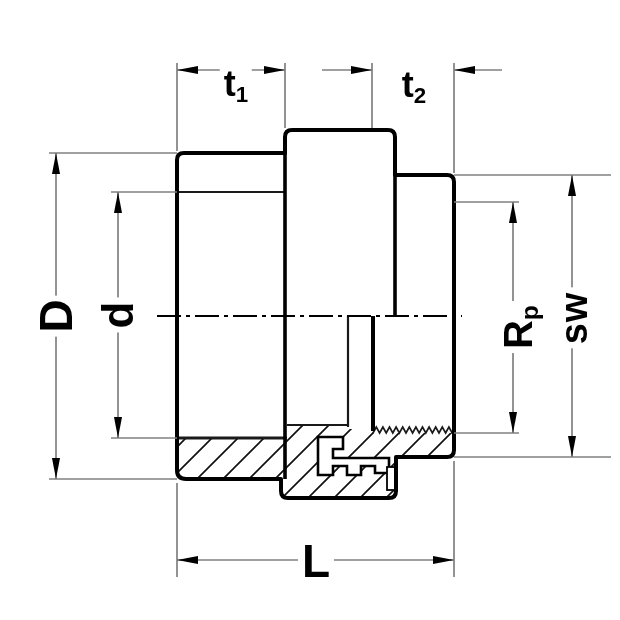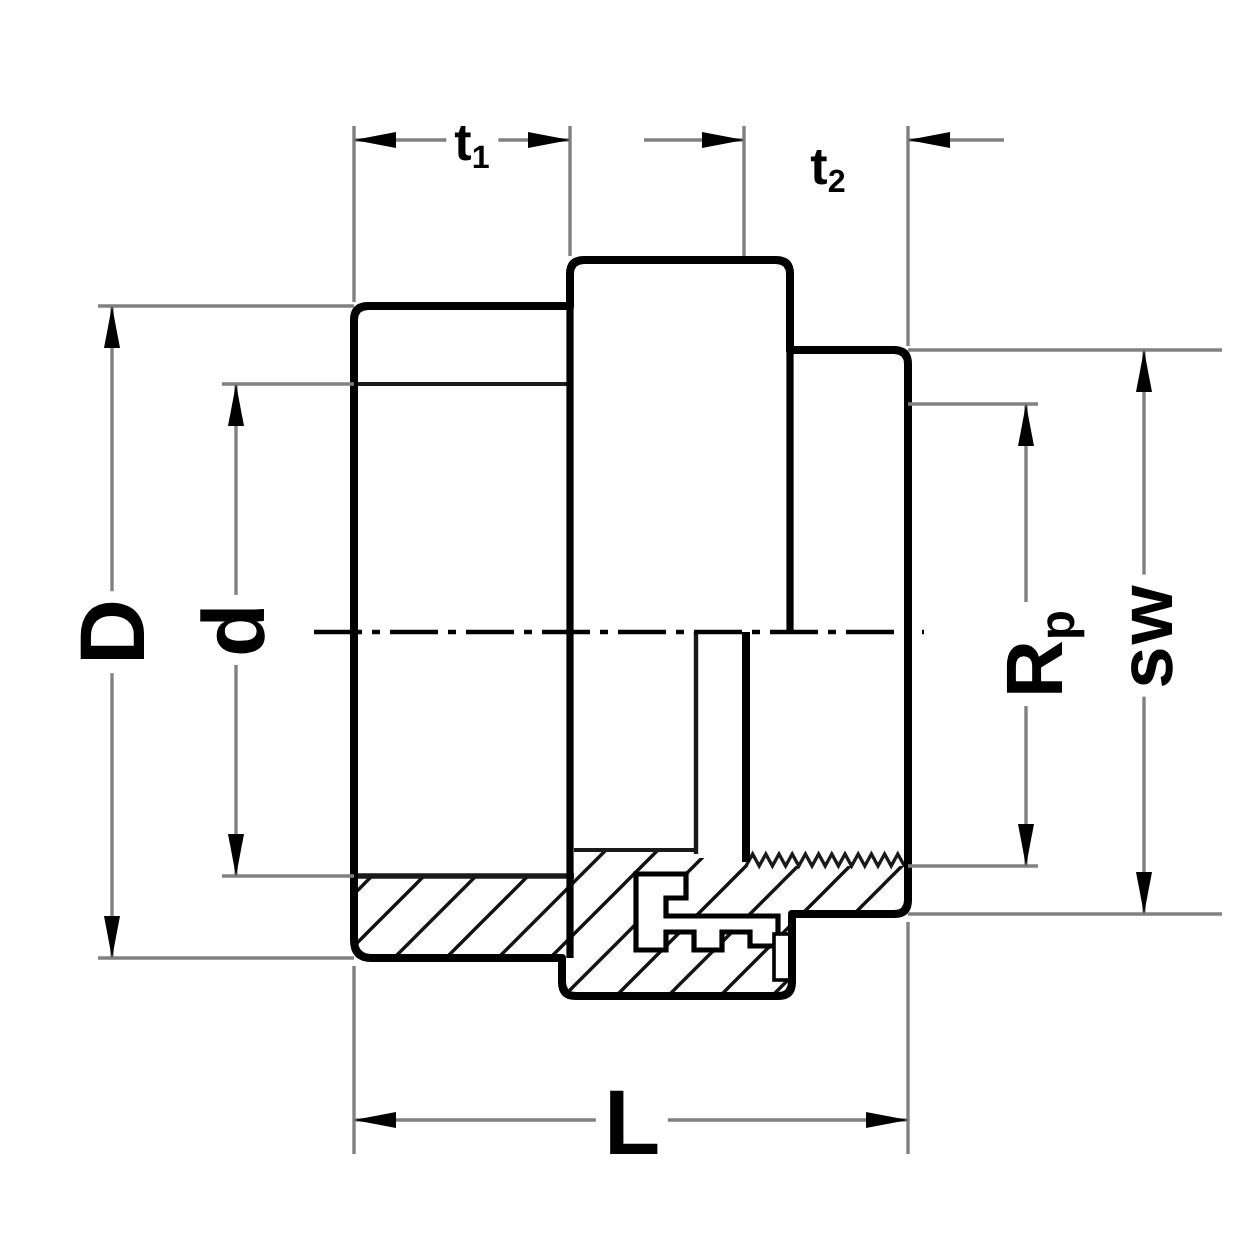--- a/index.html
+++ b/index.html
@@ -4,21 +4,21 @@
 <style>
   html,body{margin:0;padding:0;background:#fff;}
   #stage{position:relative;width:620px;height:620px;background:#fff;overflow:hidden;
          font-family:"Liberation Sans","DejaVu Sans",sans-serif;}
   #stage svg{position:absolute;left:0;top:0;}
   .dim-label{position:absolute;color:#000;font-weight:bold;background:#fff;
              line-height:1;white-space:nowrap;transform:translate(-50%,-50%);
              padding:1px 4px;}
   .dim-label.rot{transform:translate(-50%,-50%) rotate(-90deg);}
   .dim-label sub{font-size:0.62em;line-height:0;vertical-align:-0.25em;font-weight:bold;}
-  .fs-t{font-size:26px;}
+  .fs-t{font-size:36px;margin-top:13px;}
   .fs-big{font-size:46px;}
   .fs-d{font-size:44px;}
   .fs-rp{font-size:40px;}
   .fs-sw{font-size:38px;letter-spacing:1px;}
 </style>
 </head>
 <body>
 
 <div id="stage">
 
@@ -106,21 +106,21 @@
       <polygon points="513,433 509,412 517,412"></polygon>
       <polygon points="572,175 568,196 576,196"></polygon>
       <polygon points="572,457 568,436 576,436"></polygon>
       <polygon points="177,560 198,556 198,564"></polygon>
       <polygon points="454,560 433,556 433,564"></polygon>
     </g>
   </svg>
 
   <div class="dim-label fs-t" style="left:236px;top:71px;"><span>t</span><sub>1</sub></div>
 
-  <div class="dim-label fs-t" style="left:414px;top:83px;"><span>t</span><sub>2</sub></div>
+  <div class="dim-label fs-t" style="left:414px;top:72px;"><span>t</span><sub>2</sub></div>
 
   <div class="dim-label rot fs-big" style="left:56px;top:316px;"><span>D</span></div>
 
   <div class="dim-label rot fs-d" style="left:118px;top:315px;"><span>d</span></div>
 
   <div class="dim-label rot fs-rp" style="left:518px;top:327px;"><span>R</span><sub>p</sub></div>
 
   <div class="dim-label rot fs-sw" style="left:574px;top:318px;"><span>sw</span></div>
 
   <div class="dim-label fs-big" style="left:316px;top:561px;"><span>L</span></div>

